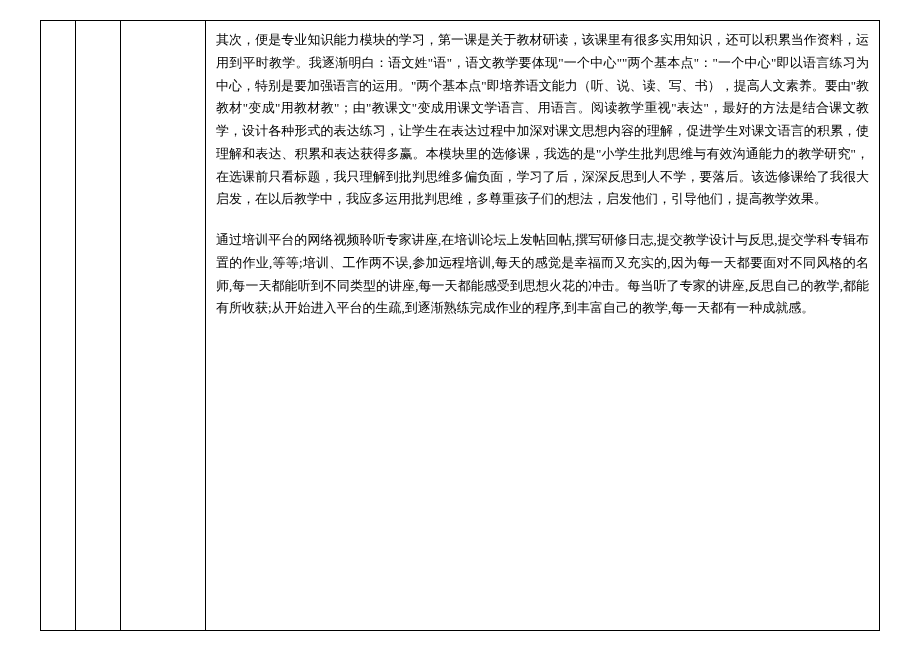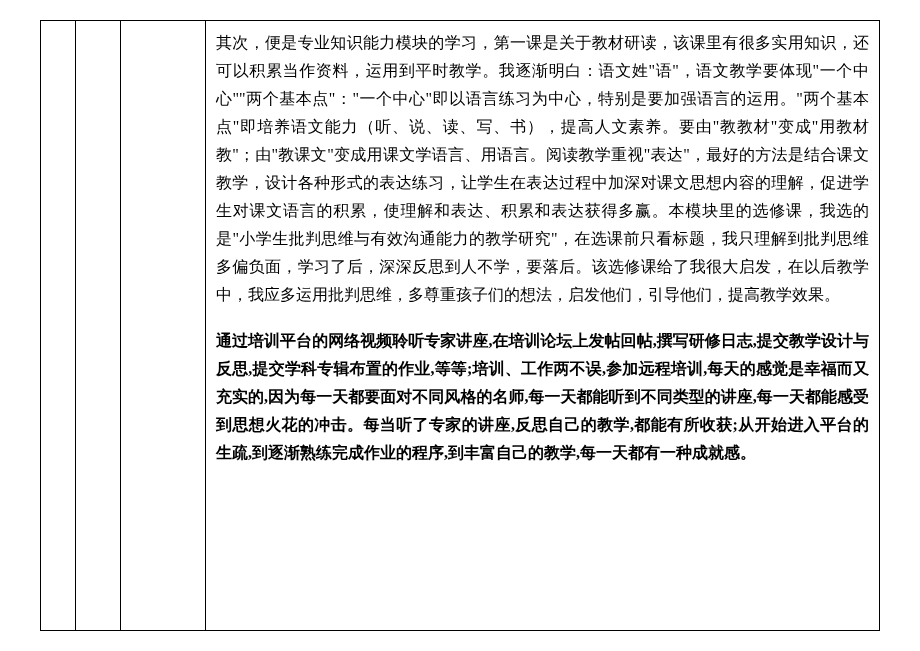--- a/index.html
+++ b/index.html
@@ -30,31 +30,30 @@
     .col-2 {
       width: 45px;
     }
     .col-3 {
       width: 85px;
     }
     .col-4 {
       width: auto;
     }
     .content-cell {
-      font-size: 16px;
+      font-size: 13px;
       line-height: 1.75;
       color: #000000;
     }
     .paragraph {
       margin-bottom: 18px;
       text-align: justify;
     }
     .paragraph:last-child {
       margin-bottom: 0;
-      font-weight: bold;
     }
   </style>
 </head>
 <body>
 
 <table class="table-container">
   <tbody>
       <tr>
     <td class="col-1"></td>
     <td class="col-2"></td>

